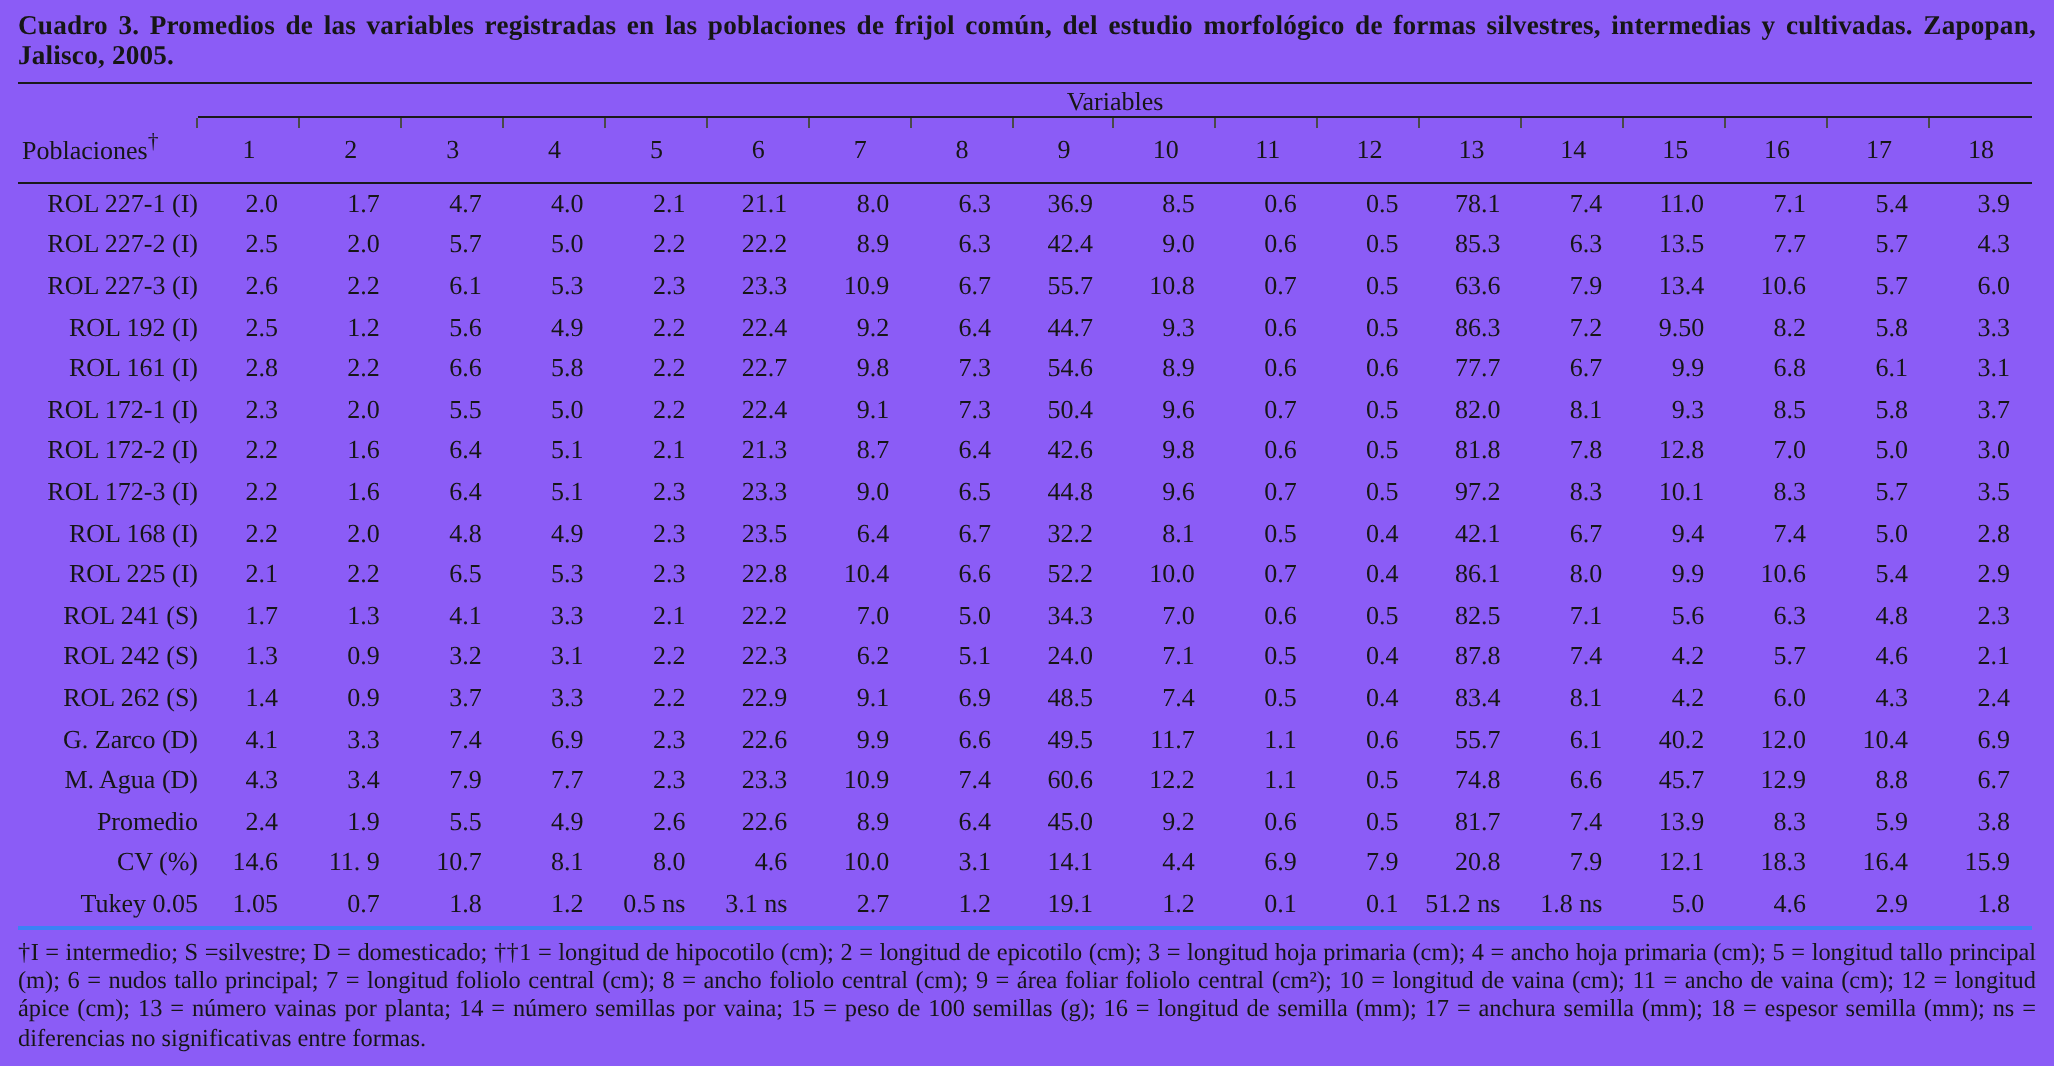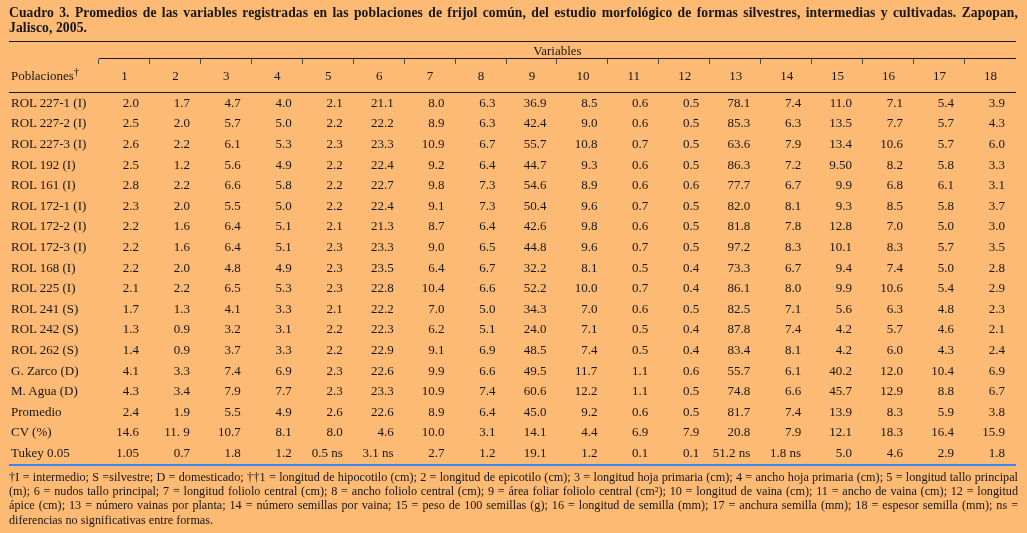--- a/index.html
+++ b/index.html
@@ -3,21 +3,21 @@
 <meta charset="utf-8">
 <style>
   * { margin: 0; padding: 0; box-sizing: border-box; }
   html, body { background: #ffffff; }
   body {
     width: 1027px; height: 533px;
     font-family: "Liberation Serif", "DejaVu Serif", serif;
     color: #161616;
     overflow: hidden;
   }
-  .page { width: 1027px; height: 533px; padding: 5px 9px 0 9px; background: #fdba74; }
+  .page { width: 1027px; height: 533px; padding: 5px 9px 0 9px; background: #8b5cf6; }
 
   .title {
     font-weight: bold;
     font-size: 13.6px;
     line-height: 15px;
     text-align: justify;
     letter-spacing: 0.1px;
   }
 
   table.data-table {
@@ -46,21 +46,21 @@
   th.col-num::before {
     content: ""; position: absolute; left: -1px; top: 0;
     width: 1px; height: 5px; background: #4a4a4a;
   }
 
   tbody td {
     line-height: 20.6px;
     white-space: nowrap;
     padding: 0;
   }
-  td.row-label { text-align: left; padding-left: 2px; }
+  td.row-label { text-align: right; padding-left: 2px; }
   td.num { text-align: right; padding-right: 11px; }
   tbody tr:last-child td { border-bottom: 2px solid #3b82f6; }
 
   .footnote {
     margin-top: 4px;
     font-size: 12.2px;
     line-height: 14.4px;
     text-align: justify;
   }
 </style>
@@ -277,21 +277,21 @@
           <td class="num">4.8</td>
           <td class="num">4.9</td>
           <td class="num">2.3</td>
           <td class="num">23.5</td>
           <td class="num">6.4</td>
           <td class="num">6.7</td>
           <td class="num">32.2</td>
           <td class="num">8.1</td>
           <td class="num">0.5</td>
           <td class="num">0.4</td>
-          <td class="num">73.3</td>
+          <td class="num">42.1</td>
           <td class="num">6.7</td>
           <td class="num">9.4</td>
           <td class="num">7.4</td>
           <td class="num">5.0</td>
           <td class="num">2.8</td>
         </tr>
         <tr>
           <td class="row-label">ROL 225 (I)</td>
           <td class="num">2.1</td>
           <td class="num">2.2</td>

